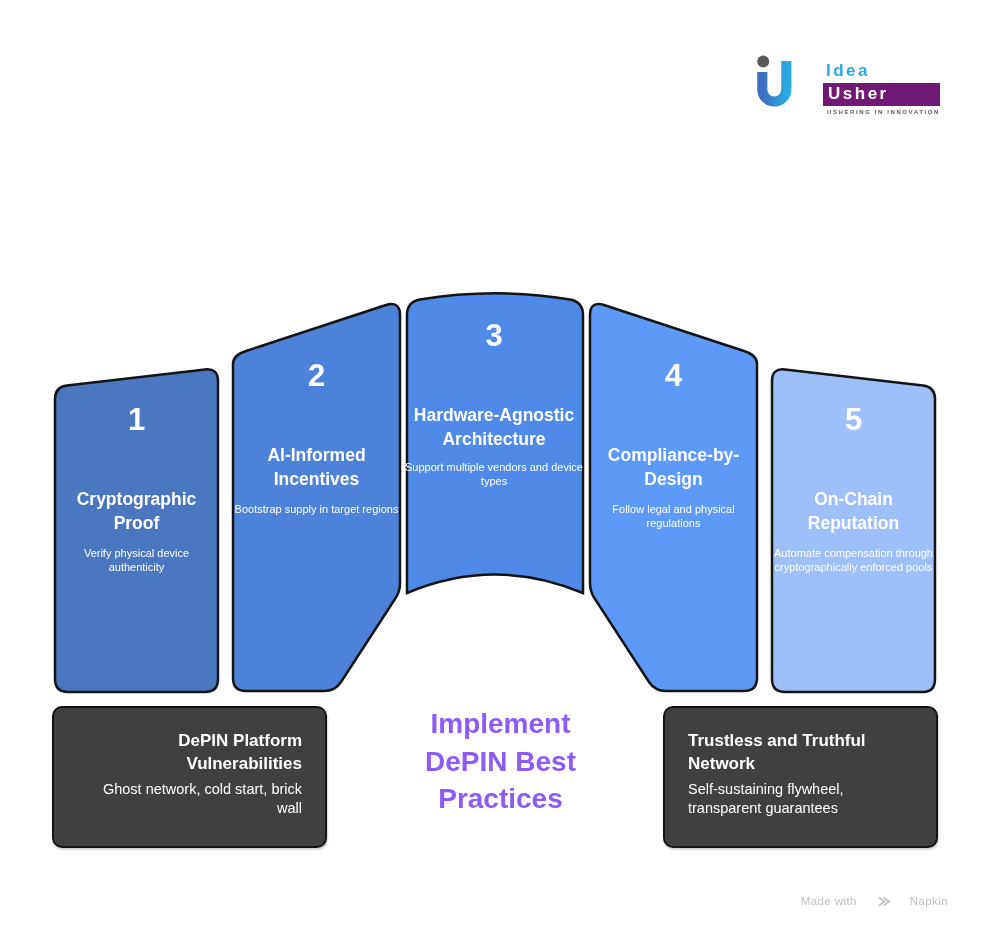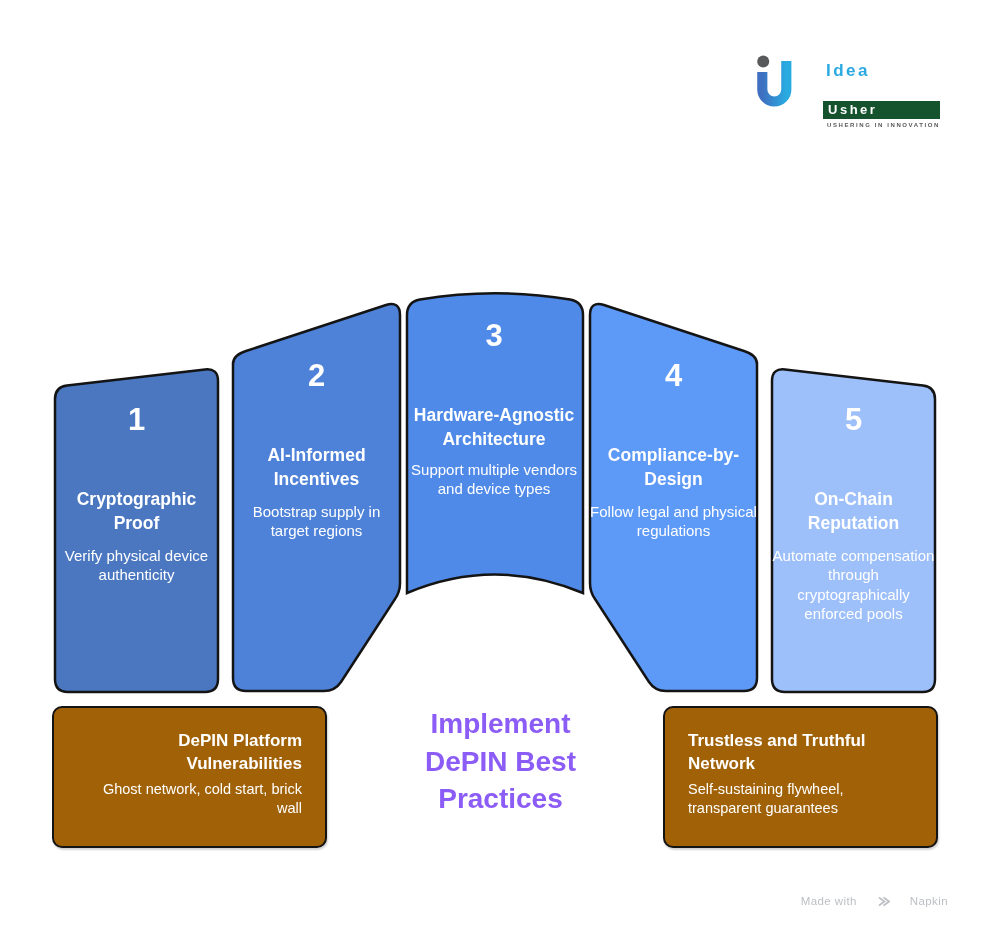--- a/index.html
+++ b/index.html
@@ -14,56 +14,56 @@
 
   
   .logo { position: absolute; top: 52px; right: 48px; display: flex; align-items: flex-start; gap: 21px; }
   .logo-mark { width: 48px; height: 64px; }
   .logo-text { display: flex; flex-direction: column; margin-top: 10px; }
   .logo-idea {
     color: #2BA9E1; font-weight: 700; font-size: 17px; letter-spacing: 2.5px;
     line-height: 1.1; padding-left: 3px;
   }
   .logo-usher {
-    background: #14532d; color: #ffffff; font-weight: 700; font-size: 13px;
-    letter-spacing: 2.5px; padding: 1px 5px 2px 5px; margin-top: 20px; line-height: 1.2;
+    background: #701a75; color: #ffffff; font-weight: 700; font-size: 17px;
+    letter-spacing: 2.5px; padding: 1px 5px 2px 5px; margin-top: 2px; line-height: 1.2;
   }
   .logo-tagline {
     font-size: 6px; letter-spacing: 1.6px; color: #58595B; margin-top: 3px;
     padding-left: 4px; white-space: nowrap; font-weight: 700;
   }
 
   
   .arch-svg { position: absolute; left: 0; top: 0; width: 988px; height: 927px; }
   .arch-svg path { stroke: #141414; stroke-width: 2.5; }
 
   
   .step-text { position: absolute; color: #ffffff; text-align: center; }
   .step-number { font-size: 31px; font-weight: 700; height: 36px; line-height: 36px; }
   .step-title { font-size: 17.5px; font-weight: 700; line-height: 1.35; margin-top: 50px; }
-  .step-desc { font-size: 15px; line-height: 1.28; margin-top: 11px; font-weight: 400; }
+  .step-desc { font-size: 11px; line-height: 1.28; margin-top: 11px; font-weight: 400; }
 
   .step-text-1 { left: 55px;  top: 402px; width: 163px; }
   .step-text-2 { left: 233px; top: 358px; width: 167px; }
   .step-text-3 { left: 405px; top: 318px; width: 178px; }
   .step-text-4 { left: 590px; top: 358px; width: 167px; }
   .step-text-5 { left: 772px; top: 402px; width: 163px; }
   .step-text-3 .step-desc { margin-top: 9px; }
 
   
   .center-title {
     position: absolute; left: 388px; top: 705px; width: 225px;
     text-align: center; color: #8b5cf6; font-weight: 700; font-size: 28px;
     line-height: 1.34; white-space: pre-line;
   }
 
   
   .callout {
     position: absolute; top: 706px; width: 275px; height: 142px;
-    background: #a16207; border: 2.5px solid #141414; border-radius: 10px;
+    background: #404040; border: 2.5px solid #141414; border-radius: 10px;
     color: #ffffff; padding: 21px 23px;
     box-shadow: 1px 2px 2px rgba(0,0,0,0.18);
   }
   .callout-left  { left: 52px;  text-align: right; }
   .callout-right { left: 663px; text-align: left; }
   .callout-title { font-size: 17px; font-weight: 700; line-height: 1.38; }
   .callout-desc  { font-size: 14.5px; line-height: 1.3; margin-top: 4px; }
 
   
   .watermark {

